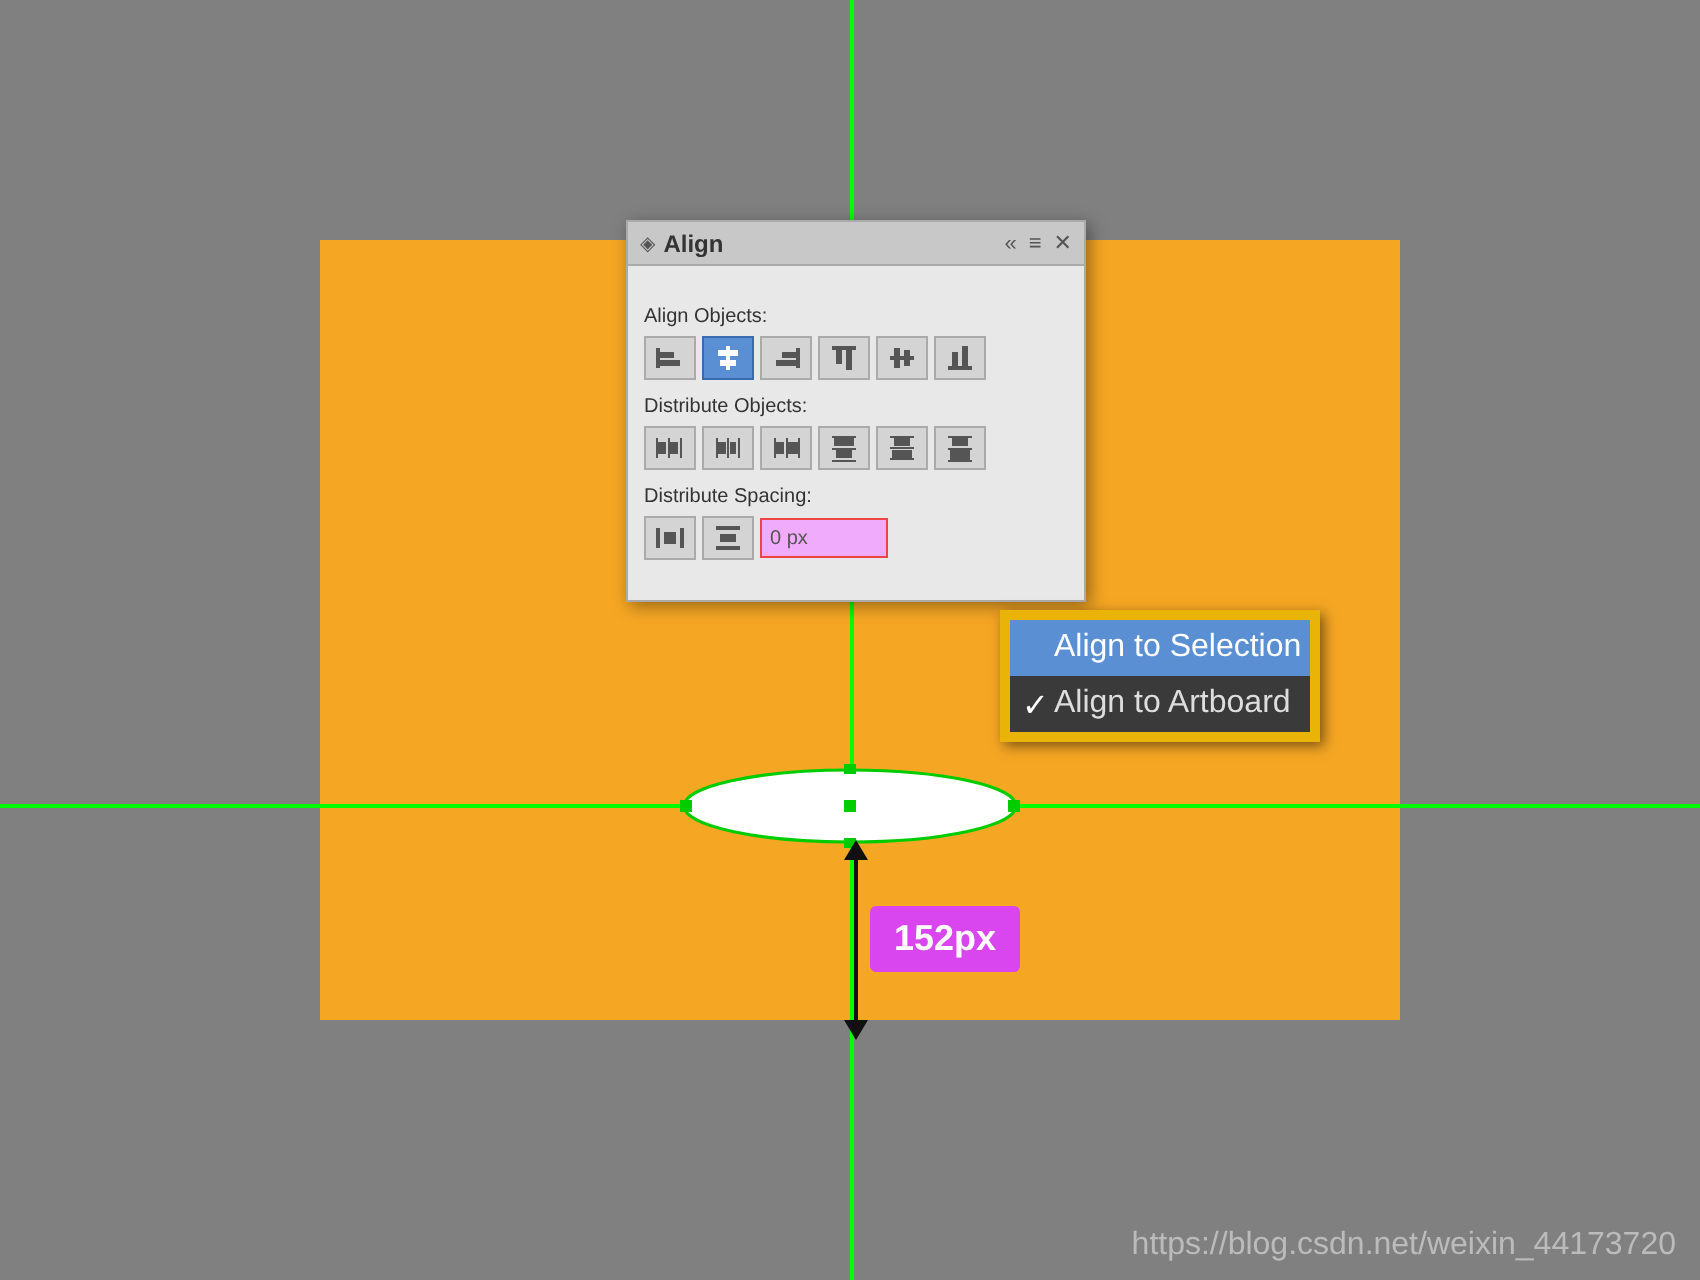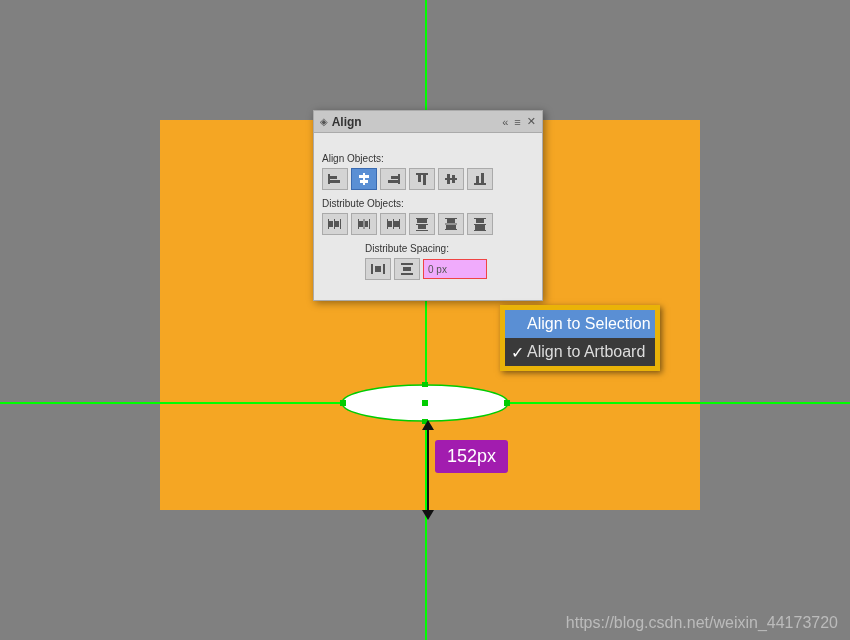--- a/index.html
+++ b/index.html
@@ -89,26 +89,26 @@
       width: 0;
       height: 0;
       border-left: 6px solid transparent;
       border-right: 6px solid transparent;
       border-top: 10px solid #111;
     }
 
     
     .measurement-badge {
       position: absolute;
-      top: 440px;
+      top: 453px;
       left: 435px;
-      background: #a21caf;
+      background: #d946ef;
       color: #fff;
       font-size: 18px;
-      font-weight: normal;
+      font-weight: bold;
       padding: 6px 12px;
       border-radius: 3px;
     }
 
     
     .align-panel {
       position: absolute;
       top: 110px;
       left: 313px;
       width: 230px;
@@ -188,21 +188,20 @@
       color: #fff;
     }
 
     .distribute-spacing-row {
       display: flex;
       align-items: flex-start;
       gap: 8px;
     }
     .distribute-spacing-left {
       flex: 1;
-      margin-left: 43px;
     }
     .distribute-spacing-right {
       width: 90px;
     }
 
     .align-to-label {
       font-size: 10px;
       color: #333;
       margin-bottom: 4px;
     }

